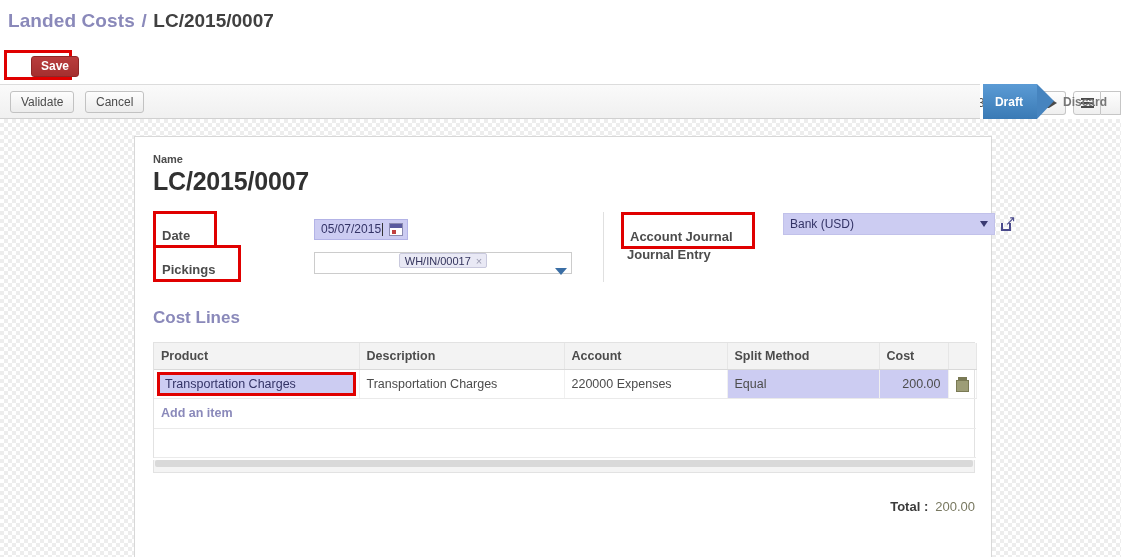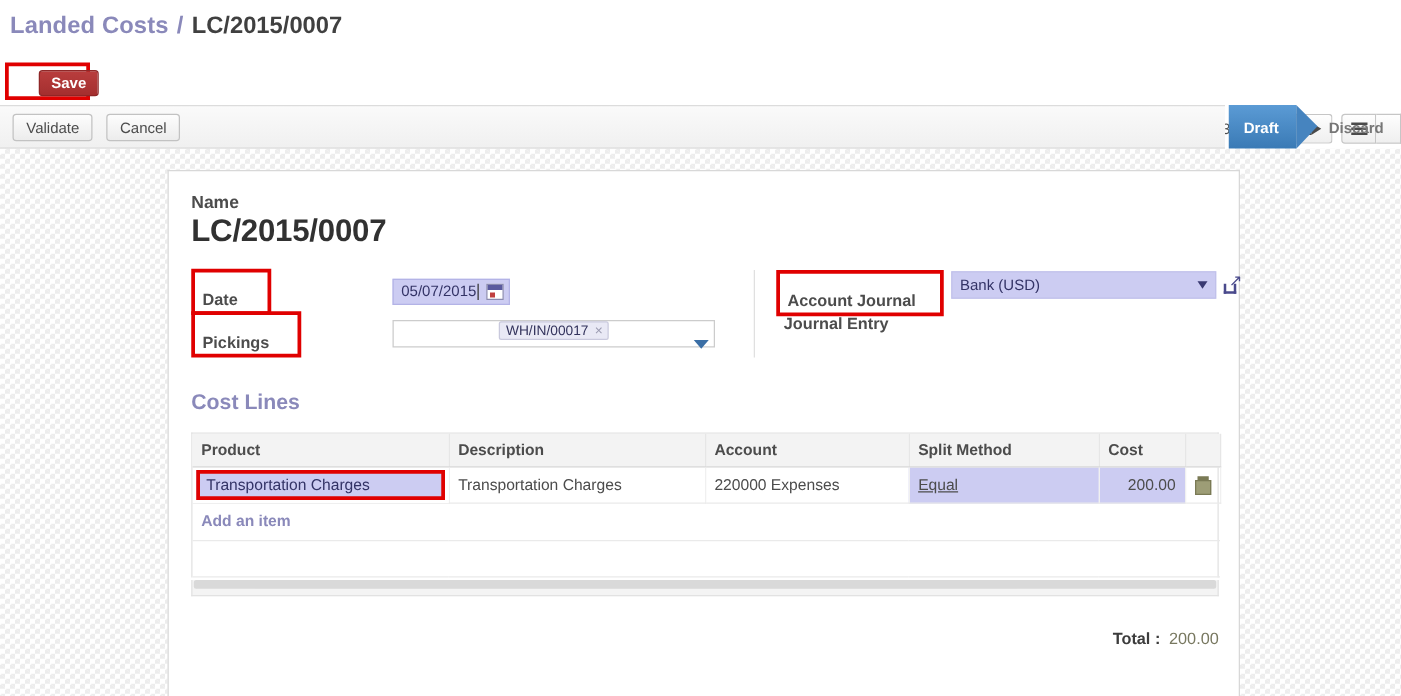--- a/index.html
+++ b/index.html
@@ -236,21 +236,21 @@
     width: 858px;
     height: 421px;
     background: #ffffff;
     border: 1px solid #d8d8d8;
     border-bottom: none;
     box-sizing: border-box;
     padding: 16px 18px 0 18px;
   }
 
   .fld-label-small {
-    font-size: 14px;
+    font-size: 11px;
     font-weight: bold;
     color: #4c4c4c;
     margin-bottom: 1px;
   }
   .record-title {
     font-size: 25px;
     font-weight: bold;
     color: #313131;
     letter-spacing: -0.2px;
     margin: 0 0 16px 0;
@@ -423,21 +423,21 @@
     line-height: 13px;
   }
 
   
   .rrow {
     display: flex;
     align-items: flex-start;
     height: 35px;
   }
   .rlabel-col { width: 152px; }
-  .rfield-col { display: flex; align-items: center; padding-top: 1px; }
+  .rfield-col { display: flex; align-items: center; padding-top: 1px; padding-left: 28px; }
 
   
   .section-title {
     font-size: 17px;
     font-weight: bold;
     color: #8a89ba;
     margin: 18px 0 14px 0;
   }
 
   .o2m {
@@ -468,21 +468,21 @@
   table.lines th.num { text-align: left; }
   table.lines td {
     border-bottom: 1px solid #eaeaea;
     border-right: 1px solid #f0f0f0;
     padding: 5px 7px;
     color: #4c4c4c;
     height: 18px;
     box-sizing: content-box;
     vertical-align: middle;
   }
-  td.cell-sel { background: #ccccf2; color: #333366; text-decoration: underline; }
+  td.cell-sel { background: #ccccf2; color: #333366; }
   td.cell-num { background: #ccccf2; color: #333366; text-align: right; }
   td.trash-cell {
     border-right: none;
     text-align: center;
     width: 28px;
     padding: 2px;
   }
   .cell-product-wrap {
     border: 3px solid #e00000;
     background: #ccccf2;

